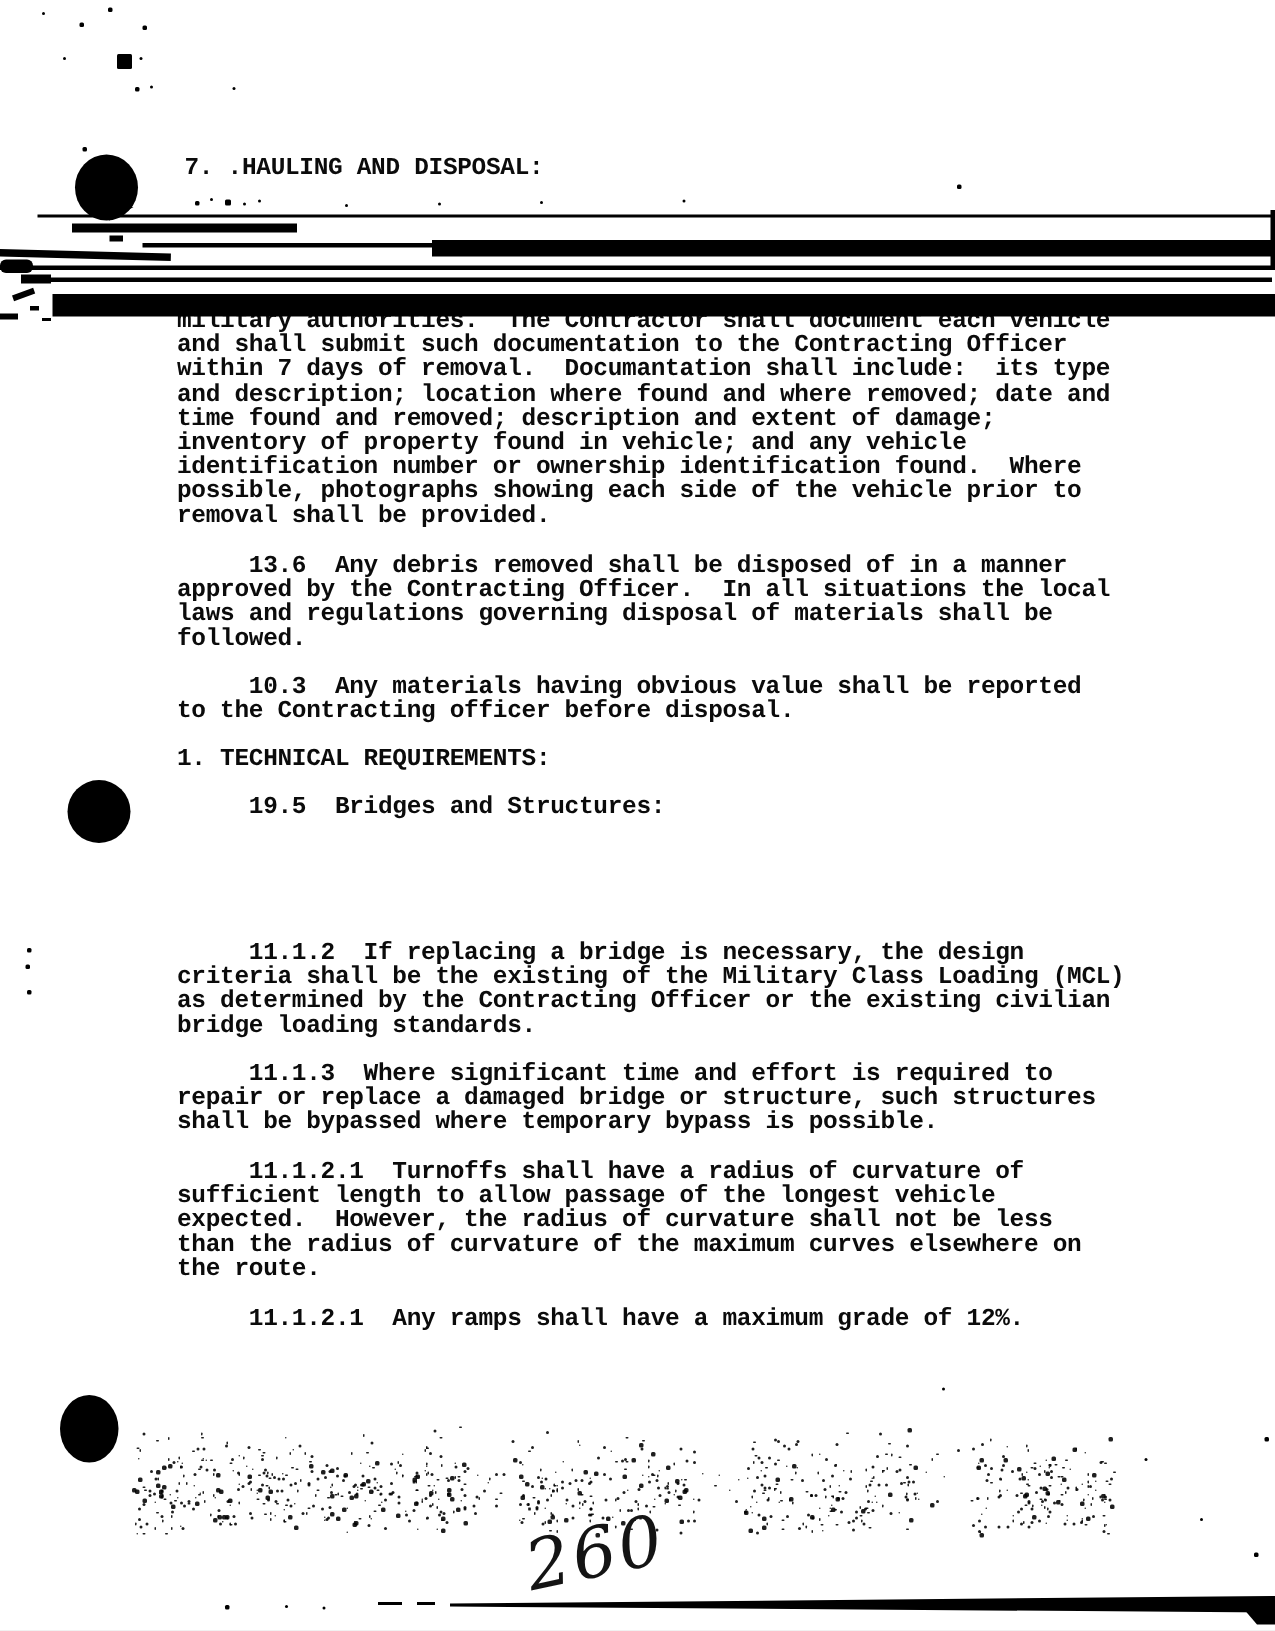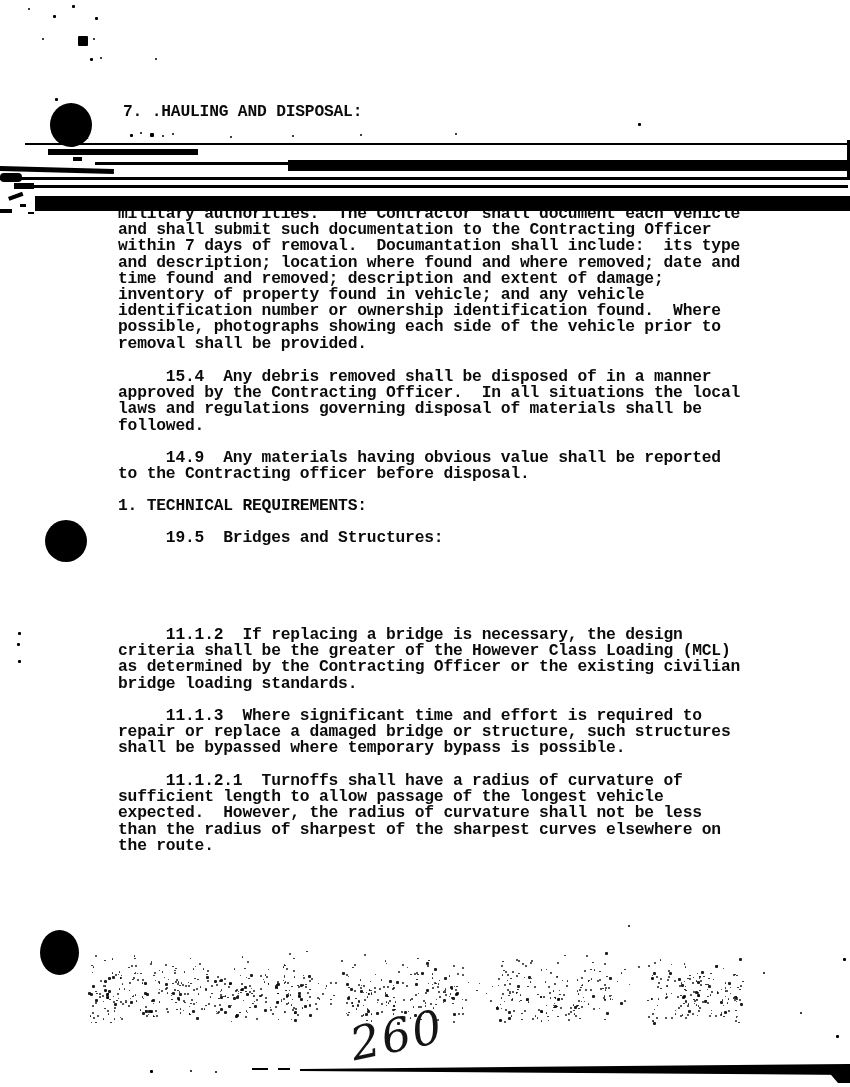--- a/index.html
+++ b/index.html
@@ -65,40 +65,41 @@
   <pre class="typed heading">7. .HAULING AND DISPOSAL:</pre>
   <pre class="typed sec" id="s0">military authorities.  The Contractor shall document each vehicle
 and shall submit such documentation to the Contracting Officer
 within 7 days of removal.  Documantation shall include:  its type
 and description; location where found and where removed; date and
 time found and removed; description and extent of damage;
 inventory of property found in vehicle; and any vehicle
 identification number or ownership identification found.  Where
 possible, photographs showing each side of the vehicle prior to
 removal shall be provided.</pre>
-  <pre class="typed sec" id="s1">     15.4  Any debris removed shall be disposed of in a manner
+  <pre class="typed sec" id="s1">     13.6  Any debris removed shall be disposed of in a manner
 approved by the Contracting Officer.  In all situations the local
 laws and regulations governing disposal of materials shall be
 followed.</pre>
-  <pre class="typed sec" id="s2">     14.9  Any materials having obvious value shall be reported
+  <pre class="typed sec" id="s2">     10.3  Any materials having obvious value shall be reported
 to the Contracting officer before disposal.</pre>
   <pre class="typed sec" id="s3">1. TECHNICAL REQUIREMENTS:</pre>
   <pre class="typed sec" id="s4">     19.5  Bridges and Structures:</pre>
   <pre class="typed sec" id="s6">     11.1.2  If replacing a bridge is necessary, the design
-criteria shall be the greater of the However Class Loading (MCL)
+criteria shall be the existing of the Military Class Loading (MCL)
 as determined by the Contracting Officer or the existing civilian
 bridge loading standards.</pre>
   <pre class="typed sec" id="s7">     11.1.3  Where significant time and effort is required to
 repair or replace a damaged bridge or structure, such structures
 shall be bypassed where temporary bypass is possible.</pre>
   <pre class="typed sec" id="s8">     11.1.2.1  Turnoffs shall have a radius of curvature of
 sufficient length to allow passage of the longest vehicle
 expected.  However, the radius of curvature shall not be less
-than the radius of sharpest of the sharpest curves elsewhere on
+than the radius of curvature of the maximum curves elsewhere on
 the route.</pre>
+  <pre class="typed sec" id="s9">     11.1.2.1  Any ramps shall have a maximum grade of 12%.</pre>
 
   <div class="tri" style="left:57px;top:138px;"></div>
   <div id="artifact-layer">
       <div class="artifact" style="left: 25px; top: 143px; width: 823px; height: 2px;"></div>
       <div class="artifact" style="left: 48px; top: 149px; width: 150px; height: 6px;"></div>
       <div class="artifact" style="left: 73px; top: 157px; width: 9px; height: 4px;"></div>
       <div class="artifact" style="left: 95px; top: 162px; width: 196px; height: 3px;"></div>
       <div class="artifact" style="left: 288px; top: 160px; width: 562px; height: 11px;"></div>
       <div class="artifact" style="left: 0px; top: 166px; width: 114px; height: 5px; transform: rotate(1.5deg); transform-origin: left top;"></div>
       <div class="artifact" style="left: 0px; top: 173px; width: 22px; height: 9px; border-radius: 4px;"></div>

